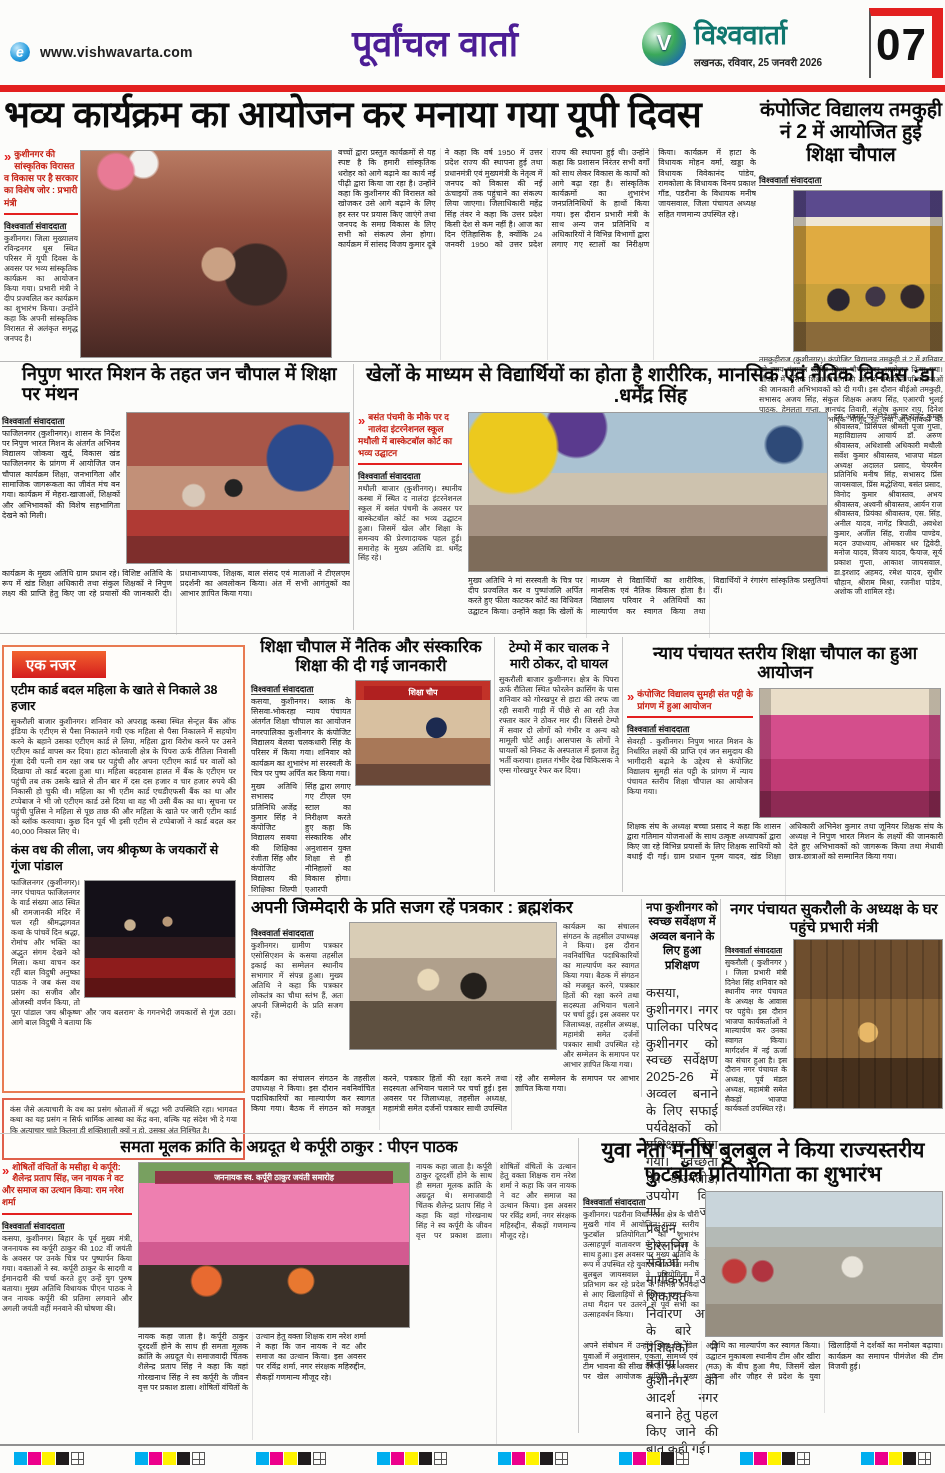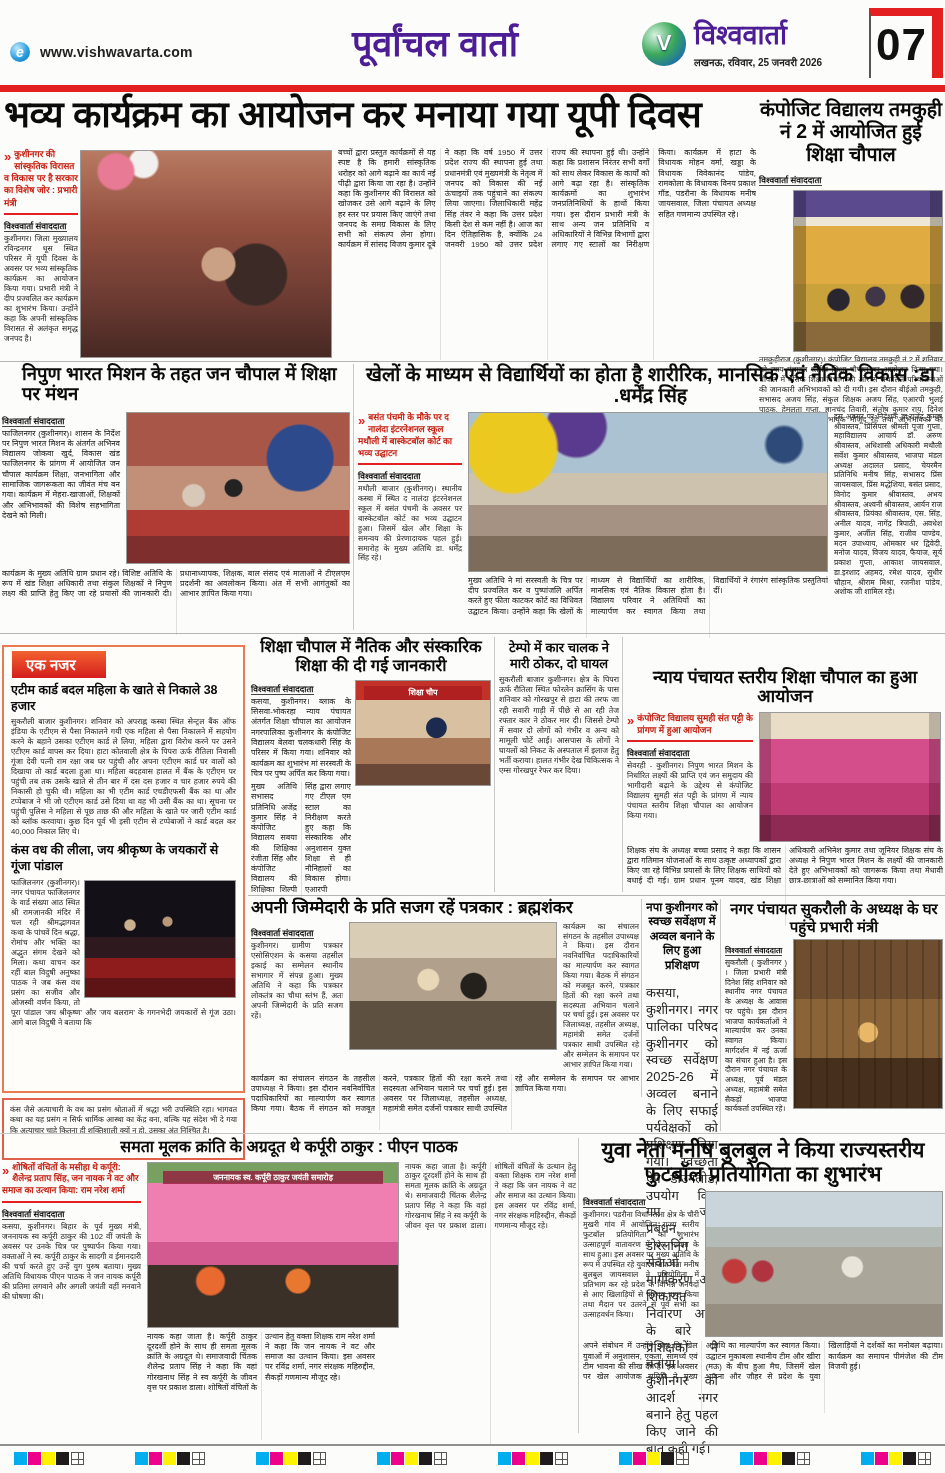--- a/index.html
+++ b/index.html
@@ -17,21 +17,21 @@
   .e-icon::before { content:"e"; }
   .url-text { font-size:14px; font-weight:700; color:#222; letter-spacing:.2px; }
   .section-title { position:absolute; left:300px; top:18px; width:270px; text-align:center;
     font-size:36px; font-weight:800; color:#4c1d95; }
   .brand { position:absolute; left:642px; top:22px; display:flex; gap:8px; align-items:flex-start; }
   .brand-logo { width:44px; height:44px; border-radius:50%;
     background:radial-gradient(circle at 30% 30%, #d8f2e0, #3aa85a 45%, #1e6ea8 80%);
     position:relative; flex:0 0 auto; }
   .brand-logo::before { content:"V"; position:absolute; left:0; right:0; top:8px; text-align:center;
     color:#fff; font-weight:800; font-size:22px; text-shadow:0 1px 2px #05305a; }
-  .brand-name { font-size:27px; font-weight:800; color:#4c1d95; line-height:1; }
+  .brand-name { font-size:27px; font-weight:800; color:#0f766e; line-height:1; }
   .brand-edition { font-size:10px; font-weight:700; color:#222; margin-top:6px; }
   .pagenum-frame { position:absolute; right:2px; top:8px; width:74px; height:70px;
     border-top:8px solid #e3201f; border-right:11px solid #e3201f; border-left:2px solid #555;
     text-align:center; }
   .pagenum { font-size:44px; font-weight:700; line-height:58px; color:#111; letter-spacing:1px; }
   .red-bar { position:absolute; left:0; top:85px; width:945px; height:7px; background:#e3201f; }
 
   
   .art { position:absolute; }
   .hl { font-weight:800; color:#0b0b0b; }
@@ -230,21 +230,21 @@
     <div class="body cols-2" style="margin-top:3px; height:116px; overflow:hidden;">मुख्य अतिथि सभासद प्रतिनिधि अजेंद्र कुमार सिंह ने कंपोजिट विद्यालय सबया की शिक्षिका रंजीता सिंह और कंपोजिट विद्यालय की शिक्षिका शिल्पी सिंह द्वारा लगाए गए टीएल एम स्टाल का निरीक्षण करते हुए कहा कि संस्कारिक और अनुशासन युक्त शिक्षा से ही नौनिहालों का विकास होगा। एआरपी आशुतोष दूबे, प्रधानाध्यापक राजेश कुमार सिंह, प्रधानाध्यापक भगत प्रसाद, कृपा शंकर तिवारी, ब्रजेन्द्र शाही, धनंजय मणि, सभासद सरफराज अंसारी, शैलेश पांडेय ने बेसिक शिक्षा पर प्रकाश डाला। अतिथियों का माल्यार्पण और अंग वस्त्र देकर सम्मानित किया गया। अध्यक्षता सन्नर पति देवी ने किया। इस दौरान शिव कुमार नाथ तिवारी, राहुल पांडेय, कमलेश कुशवाहा, ओमकार सिंह, प्रदीप कुमार, अमित मिश्रा, नीलम मिश्रा, रामचंद्र गुप्ता, रामदेव मद्धेशिया, अमिता सिंह, सिराजावती देवी सहित अभिभावक मौजूद रहे।</div>
   </div>
 
   <div class="rule-v" style="left:494px; top:637px; height:255px;"></div>
   <div class="art" style="left:499px; top:640px; width:120px;">
     <div class="hl" style="font-size:13px; line-height:1.2; text-align:center;">टेम्पो में कार चालक ने मारी ठोकर, दो घायल</div>
     <div class="body" style="margin-top:4px; font-size:7.8px;">सुकरौली बाजार कुशीनगर। क्षेत्र के पिपरा ऊर्फ रौतिला स्थित फोरलेन क्रासिंग के पास शनिवार को गोरखपुर से हाटा की तरफ जा रही सवारी गाड़ी में पीछे से आ रही तेज रफ्तार कार ने ठोकर मार दी। जिससे टेम्पो में सवार दो लोगों को गंभीर व अन्य को मामूली चोटें आईं। आसपास के लोगों ने घायलों को निकट के अस्पताल में इलाज हेतु भर्ती कराया। हालत गंभीर देख चिकित्सक ने एम्स गोरखपुर रेफर कर दिया।</div>
   </div>
 
   <div class="rule-v" style="left:622px; top:637px; height:255px;"></div>
-  <div class="art" style="left:627px; top:668px; width:316px;">
+  <div class="art" style="left:627px; top:644px; width:316px;">
     <div class="hl" style="font-size:17.5px; line-height:1.1; text-align:center;">न्याय पंचायत स्तरीय शिक्षा चौपाल का हुआ आयोजन</div>
     <div class="row" style="margin-top:5px;">
       <div style="width:126px;">
         <div class="kicker" style="font-size:9px;">
           <span class="chev"></span>
           <span>कंपोजिट विद्यालय सुमही संत पट्टी के प्रांगण में हुआ आयोजन</span>
         </div>
         <span class="byline">विश्ववार्ता संवाददाता</span>
         <div class="body" style="font-size:7.7px;">सेवरही - कुशीनगर। निपुण भारत मिशन के निर्धारित लक्ष्यों की प्राप्ति एवं जन समुदाय की भागीदारी बढ़ाने के उद्देश्य से कंपोजिट विद्यालय सुमही संत पट्टी के प्रांगण में न्याय पंचायत स्तरीय शिक्षा चौपाल का आयोजन किया गया।</div>
       </div>
@@ -297,21 +297,21 @@
     <div class="row" style="margin-top:6px;">
       <div style="width:148px;">
         <div class="kicker" style="font-size:8.8px;">
           <span class="chev"></span>
           <span>शोषितों वंचितों के मसीहा थे कर्पूरी: शैलेन्द्र प्रताप सिंह, जन नायक ने वट और समाज का उत्थान किया: राम नरेश शर्मा</span>
         </div>
         <span class="byline">विश्ववार्ता संवाददाता</span>
         <div class="body" style="font-size:7.7px;">कसया, कुशीनगर। बिहार के पूर्व मुख्य मंत्री, जननायक स्व कर्पूरी ठाकुर की 102 वीं जयंती के अवसर पर उनके चित्र पर पुष्पार्पन किया गया। वक्ताओं ने स्व. कर्पूरी ठाकुर के सादगी व ईमानदारी की चर्चा करते हुए उन्हें युग पुरुष बताया। मुख्य अतिथि विधायक पीएन पाठक ने जन नायक कर्पूरी की प्रतिमा लगवाने और अगली जयंती वहीं मनवाने की घोषणा की।</div>
       </div>
       <div>
-        <div class="photo ph-karpuri" style="width:252px; height:166px;">
+        <div class="photo ph-karpuri" style="width:272px; height:166px;">
           <div class="banner" style="background:rgba(150,20,60,.75);">जननायक स्व. कर्पूरी ठाकुर जयंती समारोह</div>
         </div>
         <div class="body cols-2" style="width:228px; margin-top:4px; height:108px; overflow:hidden;">नायक कहा जाता है। कर्पूरी ठाकुर दूरदर्शी होने के साथ ही समता मूलक क्रांति के अग्रदूत थे। समाजवादी चिंतक शैलेन्द्र प्रताप सिंह ने कहा कि वहां गोरखनाथ सिंह ने स्व कर्पूरी के जीवन वृत्त पर प्रकाश डाला। शोषितों वंचितों के उत्थान हेतु वक्ता शिक्षक राम नरेश शर्मा ने कहा कि जन नायक ने वट और समाज का उत्थान किया। इस अवसर पर रविंद्र शर्मा, नगर संरक्षक महिरुद्दीन, सैकड़ों गणमान्य मौजूद रहे।</div>
       </div>
       <div style="width:182px;">
         <div class="body cols-2" style="height:282px; overflow:hidden; font-size:7.6px;">नायक कहा जाता है। कर्पूरी ठाकुर दूरदर्शी होने के साथ ही समता मूलक क्रांति के अग्रदूत थे। समाजवादी चिंतक शैलेन्द्र प्रताप सिंह ने कहा कि वहां गोरखनाथ सिंह ने स्व कर्पूरी के जीवन वृत्त पर प्रकाश डाला। शोषितों वंचितों के उत्थान हेतु वक्ता शिक्षक राम नरेश शर्मा ने कहा कि जन नायक ने वट और समाज का उत्थान किया। इस अवसर पर रविंद्र शर्मा, नगर संरक्षक महिरुद्दीन, सैकड़ों गणमान्य मौजूद रहे।</div>
       </div>
     </div>
   </div>
 

